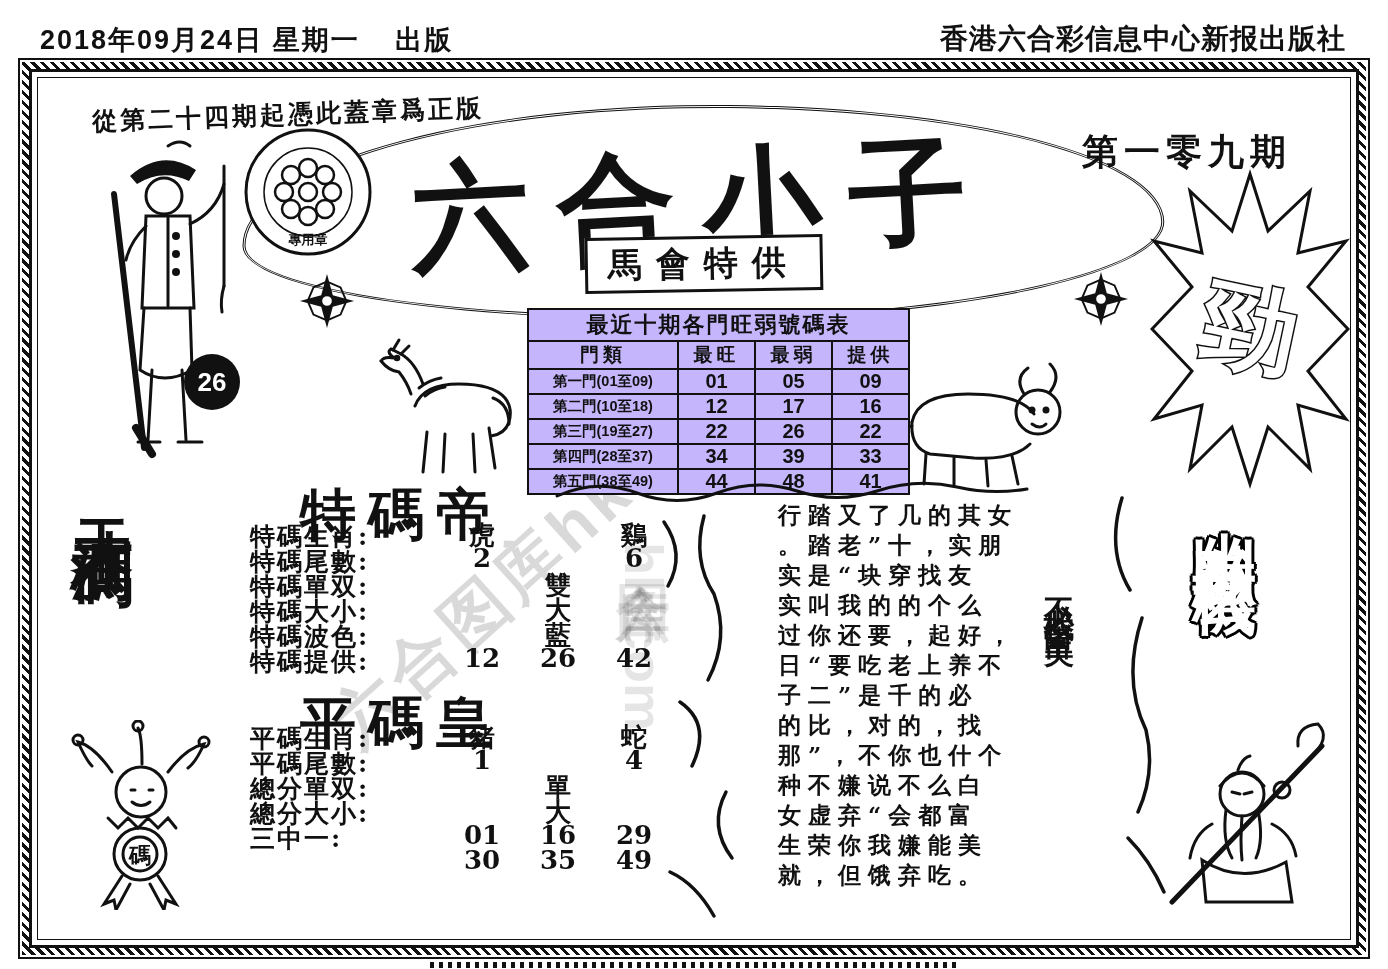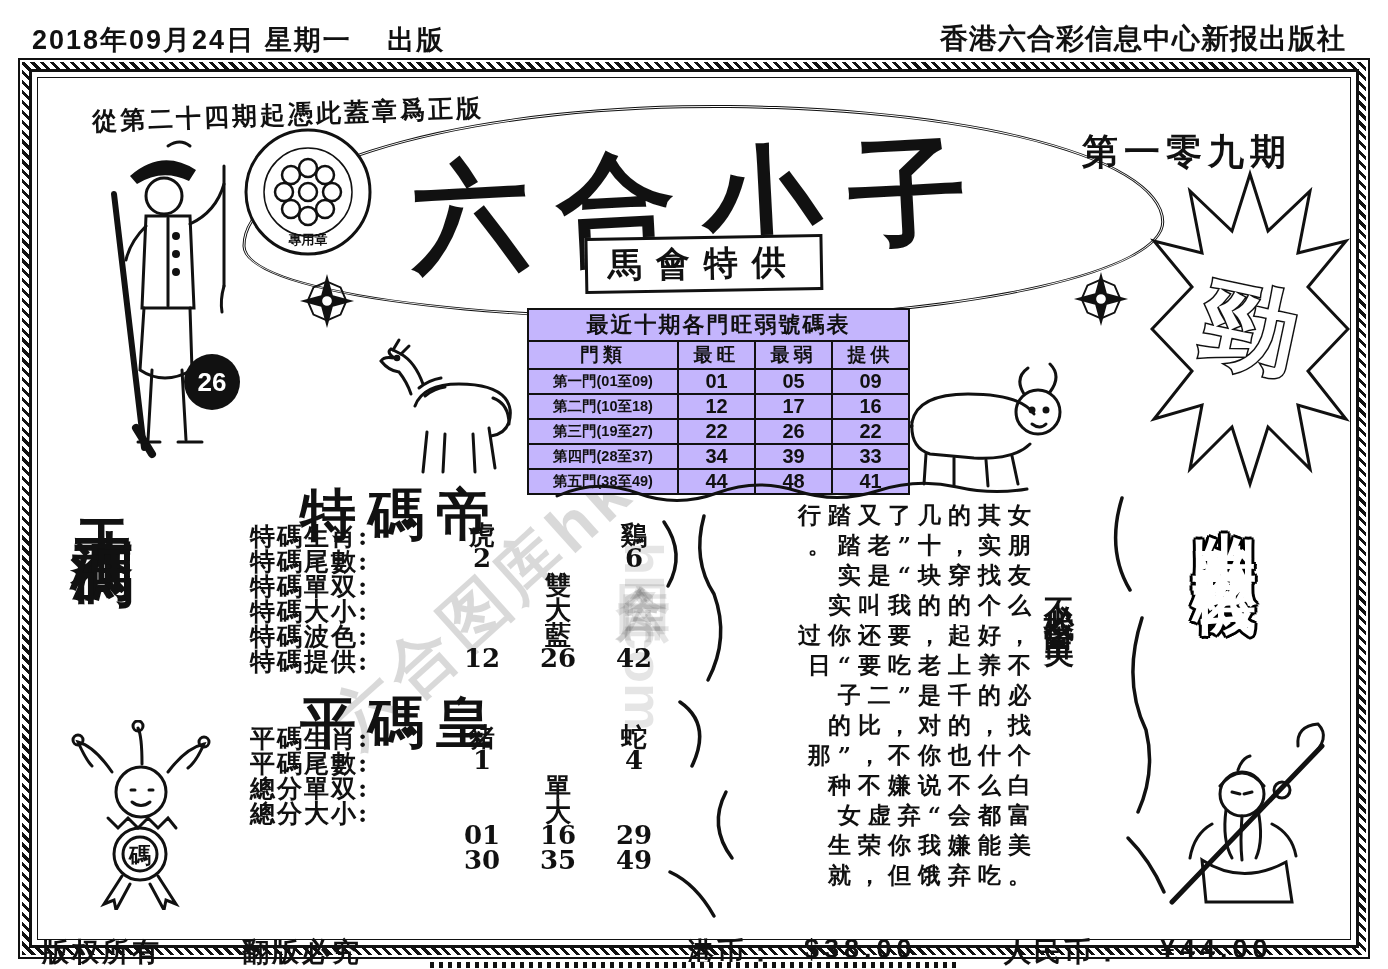--- a/index.html
+++ b/index.html
@@ -2,21 +2,21 @@
 <html><head>
 <meta charset="utf-8">
 <style>
   html,body{margin:0;padding:0;background:#e8e8e4;}
   .page{position:relative;width:1388px;height:969px;background:#fff;overflow:hidden;
         font-family:"Liberation Sans",sans-serif;color:#111;}
   .page *{box-sizing:border-box;}
   .abs{position:absolute;}
 
   
-  #hdr-left{left:32px;top:22px;font-size:27px;font-weight:bold;letter-spacing:2px;}
+  #hdr-left{left:40px;top:22px;font-size:27px;font-weight:bold;letter-spacing:2px;}
   #hdr-left .pub{margin-left:26px;}
   #hdr-right{right:42px;top:20px;font-size:28px;font-weight:bold;letter-spacing:1px;text-align:center;}
 
   
   #frame{position:absolute;left:18px;right:18px;top:58px;bottom:10px;border:2px solid #111;padding:2px;}
   #frame-band{height:100%;background:repeating-linear-gradient(45deg,#111 0 3px,#fff 3px 7px);padding:7px;}
   #frame-inner{position:relative;height:100%;background:#fff;border:3px solid #111;}
   #frame-inner::after{content:"";position:absolute;inset:5px;border:1px solid #111;pointer-events:none;}
   #content{position:absolute;inset:0;}
 
@@ -76,21 +76,21 @@
   
   .vtext{writing-mode:vertical-rl;text-orientation:upright;}
   #left-title{left:28px;top:398px;font-family:"DejaVu Serif",serif;font-size:62px;font-weight:900;letter-spacing:10px;}
   #right-title{left:1150px;top:408px;font-family:"DejaVu Serif",serif;font-size:64px;font-weight:900;letter-spacing:14px;
                color:#fff;text-shadow:3px 0 #000,-3px 0 #000,0 3px #000,0 -3px #000,2px 2px #000,-2px -2px #000,2px -2px #000,-2px 2px #000;}
   #highlight{left:1006px;top:502px;font-size:30px;font-weight:900;letter-spacing:6px;font-family:"DejaVu Serif",serif;}
 
   
   #poem{left:746px;top:428px;width:260px;font-family:"DejaVu Serif",serif;font-size:23px;font-weight:900;
         line-height:30px;letter-spacing:7px;white-space:nowrap;}
-  #poem span{display:block;text-align:right;}
+  #poem span{display:block;}
 
   
   #swoosh{left:520px;top:398px;width:480px;height:40px;}
   #marks-left{left:608px;top:430px;width:130px;height:440px;}
   #marks-right{left:1056px;top:410px;width:90px;height:430px;}
 
   
   #footer{left:0;right:0;top:862px;height:34px;font-size:27px;font-weight:bold;letter-spacing:3px;}
   #footer span{position:absolute;top:0;white-space:nowrap;}
   #f-copy{left:10px;}
@@ -299,20 +299,21 @@
             </div>
             <div class="vrow">
               <span class="vlabel">總分單双:</span>
               <span class="slot s2">單</span>
             </div>
             <div class="vrow">
               <span class="vlabel">總分大小:</span>
               <span class="slot s2">大</span>
             </div>
             <div class="vrow">
+              <span class="vlabel">三中一:</span>
               <span class="slot s1">01</span>
               <span class="slot s2">16</span>
               <span class="slot s3">29</span>
             </div>
             <div class="vrow">
               <span class="slot s1">30</span>
               <span class="slot s2">35</span>
               <span class="slot s3">49</span>
             </div>
           </div>
@@ -370,28 +371,20 @@
             <path d="M168,38 q22,-20 8,-34 q-22,2 -20,22"></path>
             <circle cx="100" cy="74" r="22"></circle>
             <path d="M78,66 q22,-26 44,0 M96,50 q4,-12 12,-14"></path>
             <path d="M90,72 l8,2 M110,72 l-8,2"></path>
             <path d="M84,90 q-4,30 6,48 M116,90 q6,30 -2,48 M100,96 q-2,26 0,44"></path>
             <path d="M70,104 q-18,10 -22,34 M130,104 q20,10 24,32"></path>
             <path d="M60,140 q40,26 84,2 L150,182 L64,182 Z"></path>
             <circle cx="140" cy="70" r="8"></circle>
           </svg>
 
-          <div class="abs" id="footer">
-            <span id="f-copy">版权所有</span>
-            <span id="f-notice">翻版必究</span>
-            <span id="f-hkd-label">港币：</span>
-            <span id="f-hkd">$38.00</span>
-            <span id="f-rmb-label">人民币：</span>
-            <span id="f-rmb">¥44.00</span>
-          </div>
 
         </div>
       </div>
     </div>
   </div>
 
   <div id="bottom-strip"></div>
 </div>
 
 </body></html>

